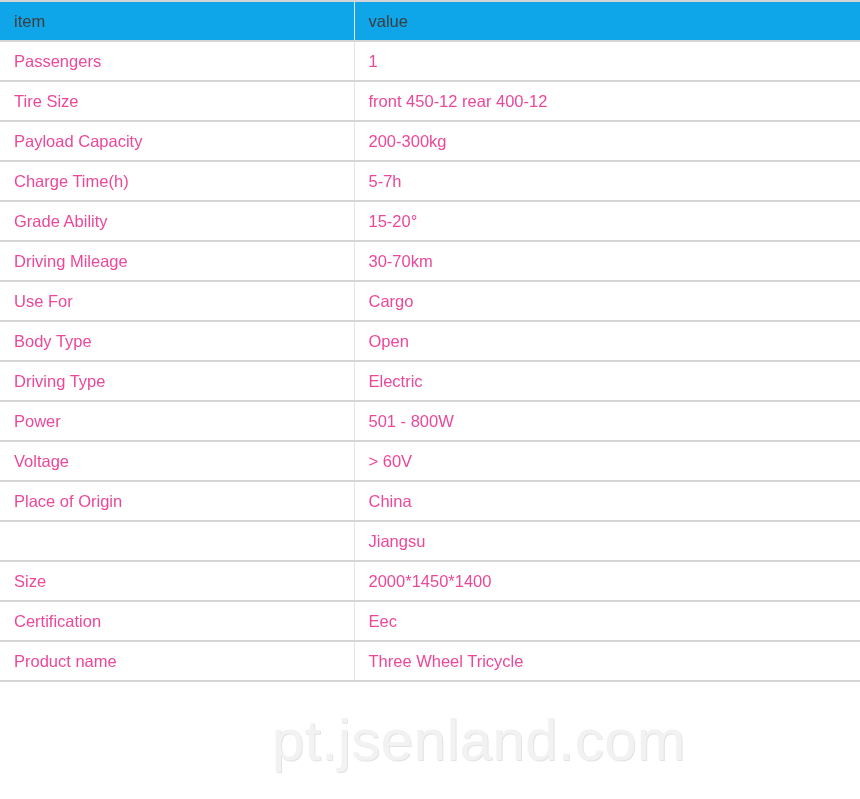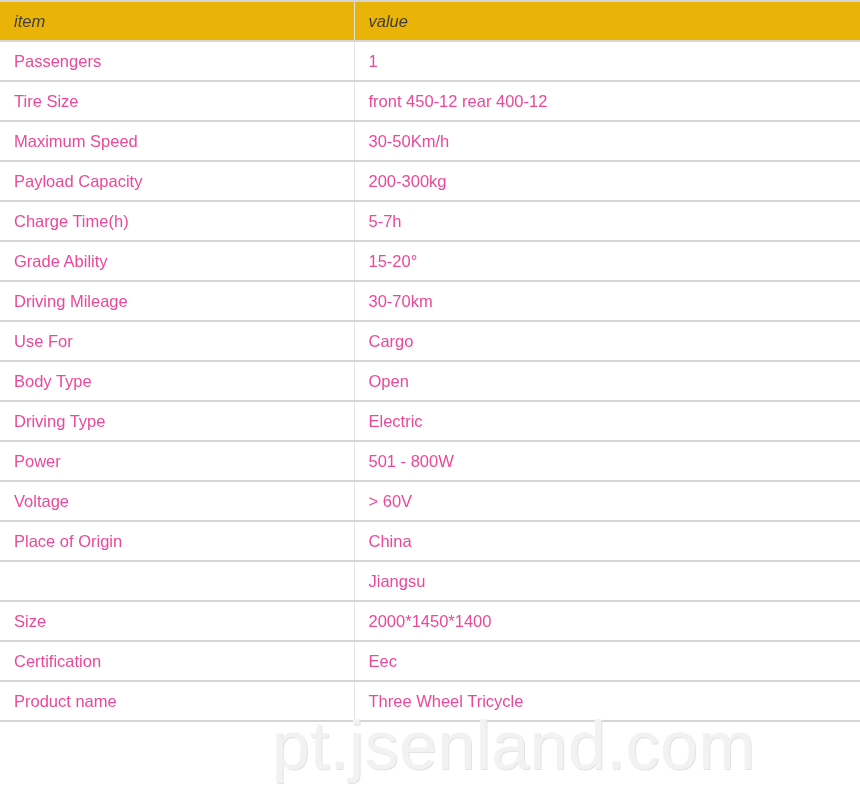--- a/index.html
+++ b/index.html
@@ -26,21 +26,21 @@
     height: 799px;
     pointer-events: none;
     overflow: hidden;
     z-index: 5;
   }
   #watermark-text {
     position: absolute;
     left: 272px;
     top: 711px;
     font-family: "Liberation Sans", "DejaVu Sans", sans-serif;
-    font-size: 68px;
+    font-size: 58px;
     font-weight: 400;
     letter-spacing: 0.5px;
     line-height: 1;
     color: #f2f2f2;
     text-shadow: 1px 1px 0 #e3e3e3, -0.5px -0.5px 0 #fbfbfb;
     white-space: nowrap;
     user-select: none;
   }
 
   
@@ -71,24 +71,23 @@
     border-bottom: 2px solid #d3d5d7;
     background-clip: padding-box;
     white-space: nowrap;
     overflow: hidden;
   }
   table.spec-table th.cell-item,
   table.spec-table td.cell-item {
     border-right: 1px solid #e2e3e5;
   }
   table.spec-table thead th {
-    background: #eab308;
+    background: #0ea5e9;
     color: #3d3d3f;
     font-weight: 400;
-    font-style: italic;
   }
   table.spec-table tbody td {
     background: transparent;
   }
 </style>
 </head>
 <body>
 
 <div id="watermark-layer">
   <div id="watermark-text">pt.jsenland.com</div>
@@ -107,24 +106,20 @@
       </tr>
     </thead>
     <tbody id="spec-table-body">
         <tr>
           <td class="cell-item">Passengers</td>
           <td class="cell-value">1</td>
         </tr>
         <tr>
           <td class="cell-item">Tire Size</td>
           <td class="cell-value">front 450-12 rear 400-12</td>
-        </tr>
-        <tr>
-          <td class="cell-item">Maximum Speed</td>
-          <td class="cell-value">30-50Km/h</td>
         </tr>
         <tr>
           <td class="cell-item">Payload Capacity</td>
           <td class="cell-value">200-300kg</td>
         </tr>
         <tr>
           <td class="cell-item">Charge Time(h)</td>
           <td class="cell-value">5-7h</td>
         </tr>
         <tr>

